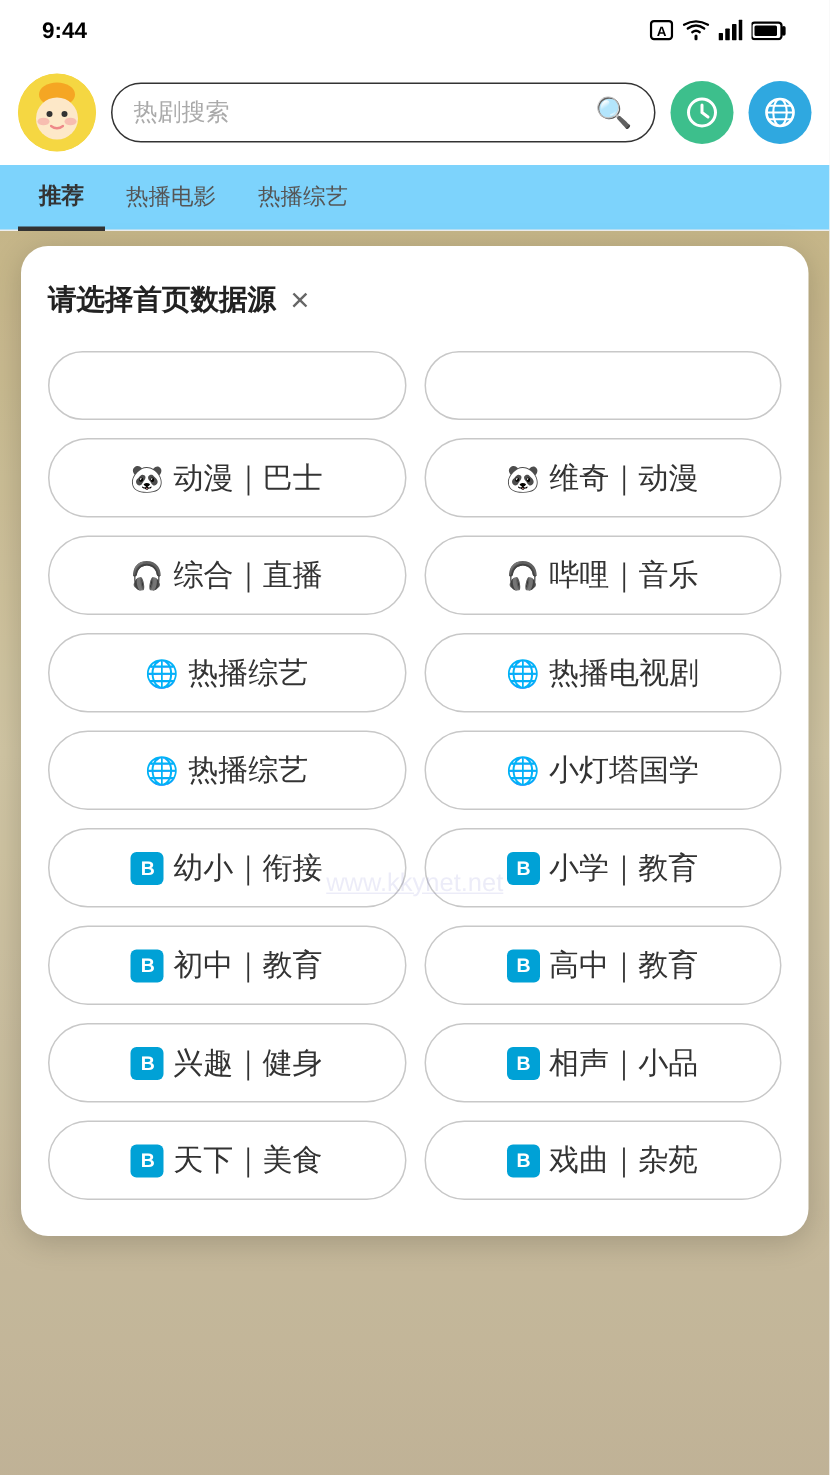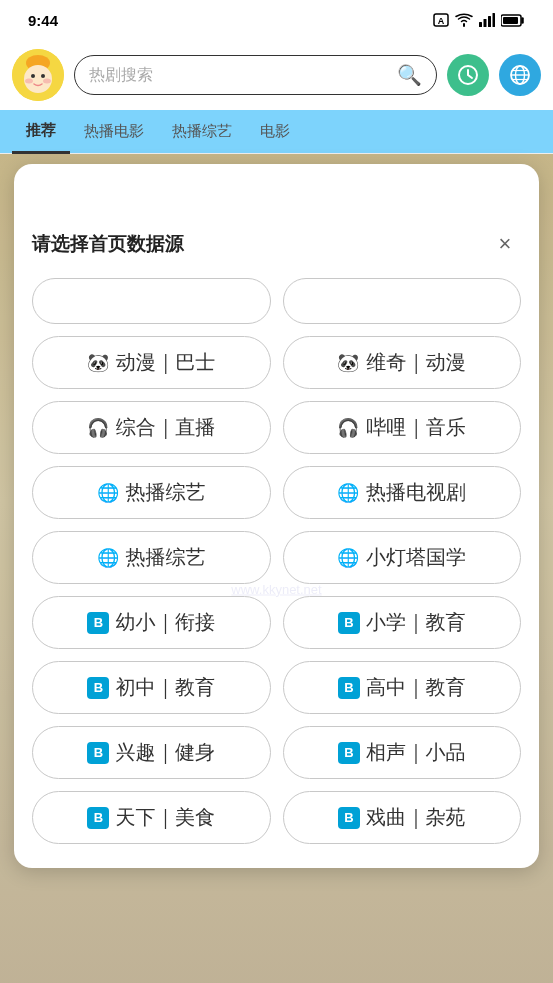--- a/index.html
+++ b/index.html
@@ -147,23 +147,21 @@
       left: 14px;
       right: 14px;
       background: #fff;
       border-radius: 18px;
       padding: 20px 18px 24px;
       box-shadow: 0 4px 20px rgba(0,0,0,0.18);
     }
     .modal-header {
       display: flex;
       align-items: center;
-      justify-content: space-between;
       margin-bottom: 18px;
-      margin-top: 44px;
     }
     .modal-title {
       font-size: 19px;
       font-weight: 700;
       color: #222;
     }
     .close-btn {
       width: 32px;
       height: 32px;
       display: flex;
@@ -224,21 +222,21 @@
       font-family: Arial, sans-serif;
     }
 
     
     .watermark {
       position: absolute;
       top: 50%;
       left: 50%;
       transform: translate(-50%, -50%);
       color: rgba(100,100,200,0.12);
-      font-size: 13px;
+      font-size: 17px;
       pointer-events: none;
       white-space: nowrap;
       text-decoration: underline;
     }
   </style>
 </head>
 <body>
 
 <div class="status-bar">
   <span class="status-time">9:44</span>
@@ -312,21 +310,20 @@
         <line x1="3.5" y1="15.5" x2="18.5" y2="15.5" stroke="white" stroke-width="1.2"></line>
       </svg>
     </div>
   </div>
 </div>
 
 <div class="nav-tabs">
   <div class="nav-tab active">推荐</div>
   <div class="nav-tab">热播电影</div>
   <div class="nav-tab">热播综艺</div>
-  <div class="nav-tab">电影</div>
 </div>
 
 <div class="page-bg">
   <div class="modal-overlay"></div>
 
   <div class="modal">
     <div class="modal-header">
       <span class="modal-title">请选择首页数据源</span>
       <div class="close-btn">×</div>
     </div>

